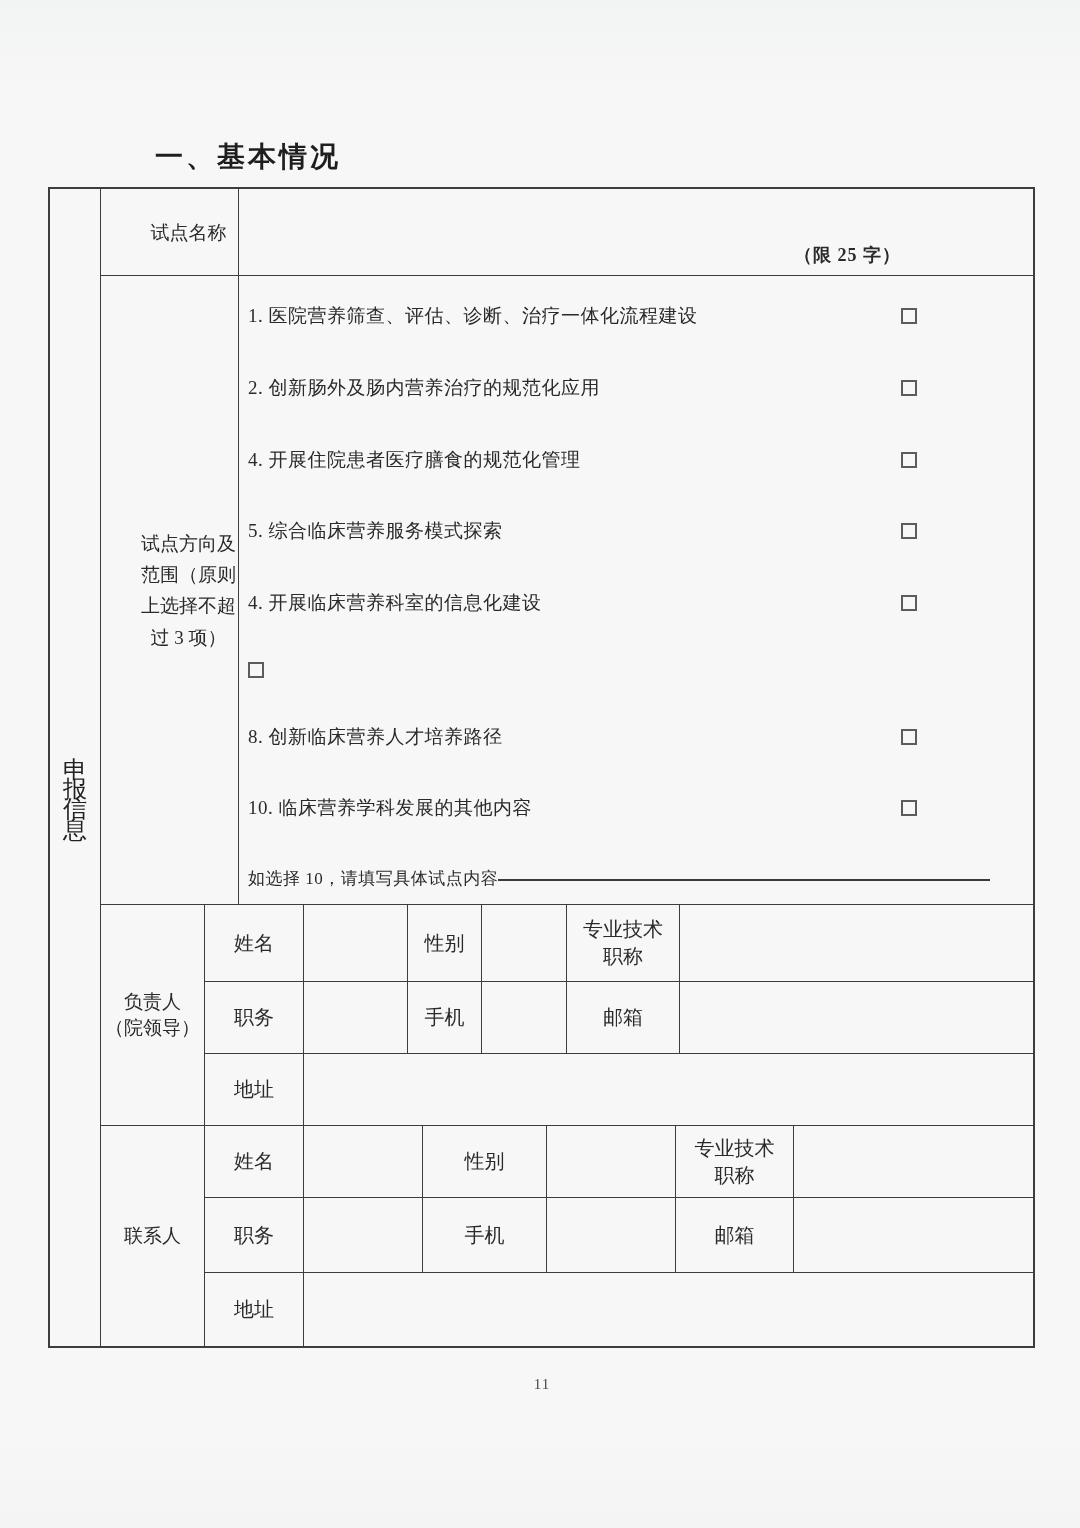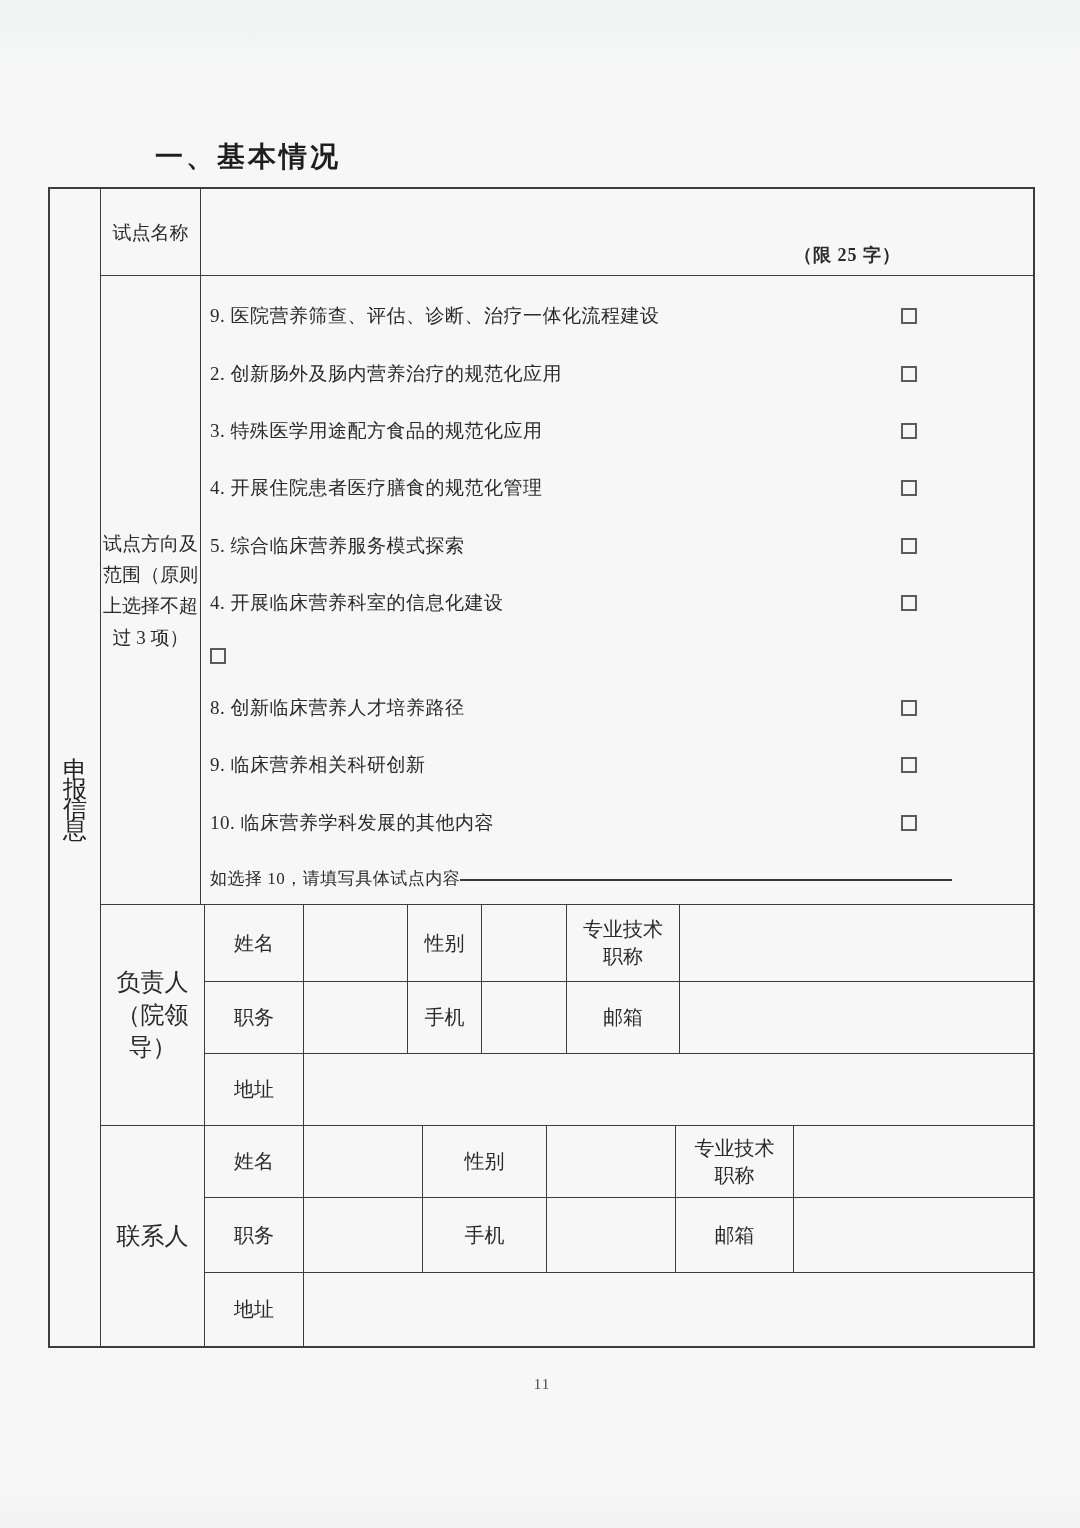--- a/index.html
+++ b/index.html
@@ -34,21 +34,21 @@
     font-size:24px; letter-spacing:20px; color:#222; line-height:1;
     padding-top:20px;
   }
   .content-col { flex:1; display:flex; flex-direction:column; }
 
   
   .row-pilot { height:88px; border-bottom:1.5px solid #3d3d3d; display:flex; }
   .label-cell {
     width:100px; border-right:1.5px solid #3d3d3d;
     display:flex; align-items:center; justify-content:center;
-    text-align:center; font-size:19px; line-height:1.65; padding:4px 2px;
+    text-align:center; font-size:19px; line-height:1.65; padding:4px 2px;margin-left:38px;
   }
   .pilot-value { flex:1; position:relative; }
   .limit-note { position:absolute; right:132px; bottom:8px; font-size:18px; letter-spacing:1px;font-weight:bold; }
 
   
   .row-direction { height:633px; border-bottom:1.5px solid #3d3d3d; display:flex; }
   .checklist-cell {
     flex:1; display:flex; flex-direction:column;
     justify-content:space-between;
     padding:27px 0 14px 0;
@@ -73,21 +73,21 @@
   }
   .contact-grid {
     grid-template-columns:104px 99px 119px 124px 129px 118px auto;
     grid-template-rows:72px 75px 73px;
   }
   .p-cell {
     display:flex; align-items:center; justify-content:center;
     font-size:20px; text-align:center; line-height:1.35;
     border-right:1.5px solid #3d3d3d; border-bottom:1.5px solid #3d3d3d;
   }
-  .p-label { grid-row:1/4; grid-column:1; border-bottom:none; font-size:24px; }
+  .p-label { grid-row:1/4; grid-column:1; border-bottom:none; font-size:19px; }
   .no-b { border-bottom:none; }
   .no-r { border-right:none; }
   .addr-val { grid-column:3/8; }
   .w4 { display:inline-block; width:84px; }
 
   .page-number {
     position:absolute; left:4px; right:0; top:1376px; text-align:center;
     font-family:Liberation Serif, serif;
     font-size:15px; color:#4a4a4a; letter-spacing:1px;
   }
@@ -111,52 +111,44 @@
         <div class="label-cell">试点名称</div>
         <div class="pilot-value">
           <span class="limit-note">（限 25 字）</span>
         </div>
       </div>
 
       <div class="row-direction">
         <div class="label-cell">试点方向及范围（原则上选择不超过 3 项）</div>
         <div class="checklist-cell">
           <div class="check-item">
-            <span class="txt">9. 医院营养筛查、评估、诊断、治疗一体化流程建设</span>
+            <span class="txt">1. 医院营养筛查、评估、诊断、治疗一体化流程建设</span>
             <span class="checkbox"></span>
           </div>
           <div class="check-item">
             <span class="txt">2. 创新肠外及肠内营养治疗的规范化应用</span>
             <span class="checkbox"></span>
           </div>
           <div class="check-item">
-            <span class="txt">3. 特殊医学用途配方食品的规范化应用</span>
-            <span class="checkbox"></span>
-          </div>
-          <div class="check-item">
             <span class="txt">4. 开展住院患者医疗膳食的规范化管理</span>
             <span class="checkbox"></span>
           </div>
           <div class="check-item">
             <span class="txt">5. 综合临床营养服务模式探索</span>
             <span class="checkbox"></span>
           </div>
           <div class="check-item">
             <span class="txt">4. 开展临床营养科室的信息化建设</span>
             <span class="checkbox"></span>
           </div>
           <div class="check-item">
             <span class="checkbox"></span>
           </div>
           <div class="check-item">
             <span class="txt">8. 创新临床营养人才培养路径</span>
-            <span class="checkbox"></span>
-          </div>
-          <div class="check-item">
-            <span class="txt">9. 临床营养相关科研创新</span>
             <span class="checkbox"></span>
           </div>
           <div class="check-item">
             <span class="txt">10. 临床营养学科发展的其他内容</span>
             <span class="checkbox"></span>
           </div>
           <div class="fill-line">
             <span>如选择 10，请填写具体试点内容</span><span class="blank-underline"></span>
           </div>
         </div>

